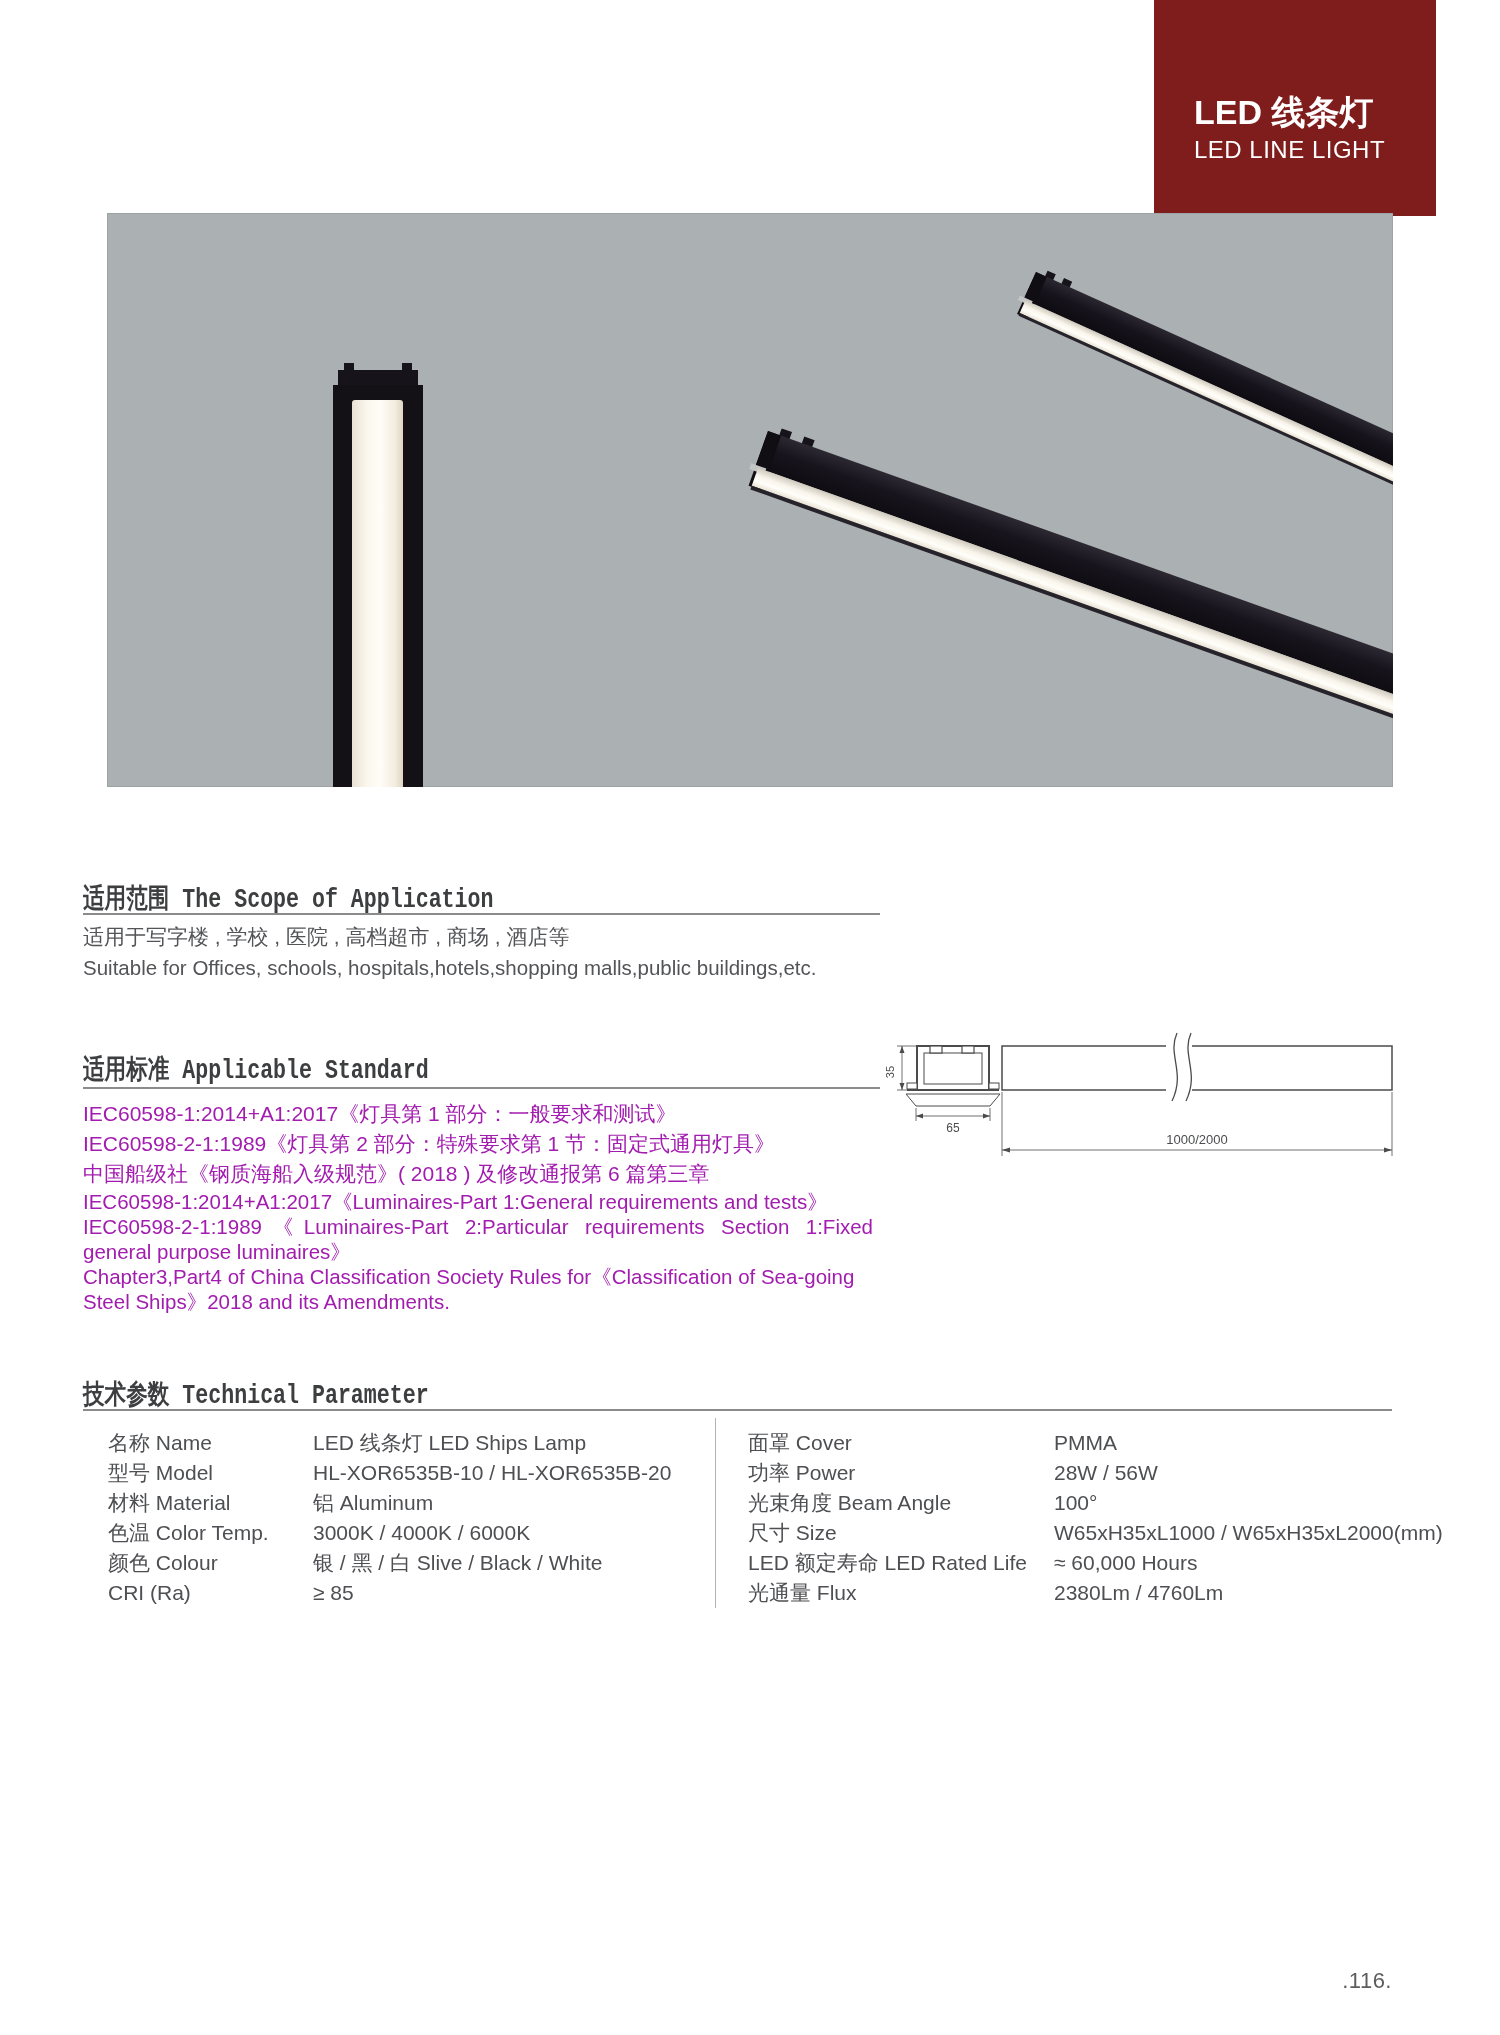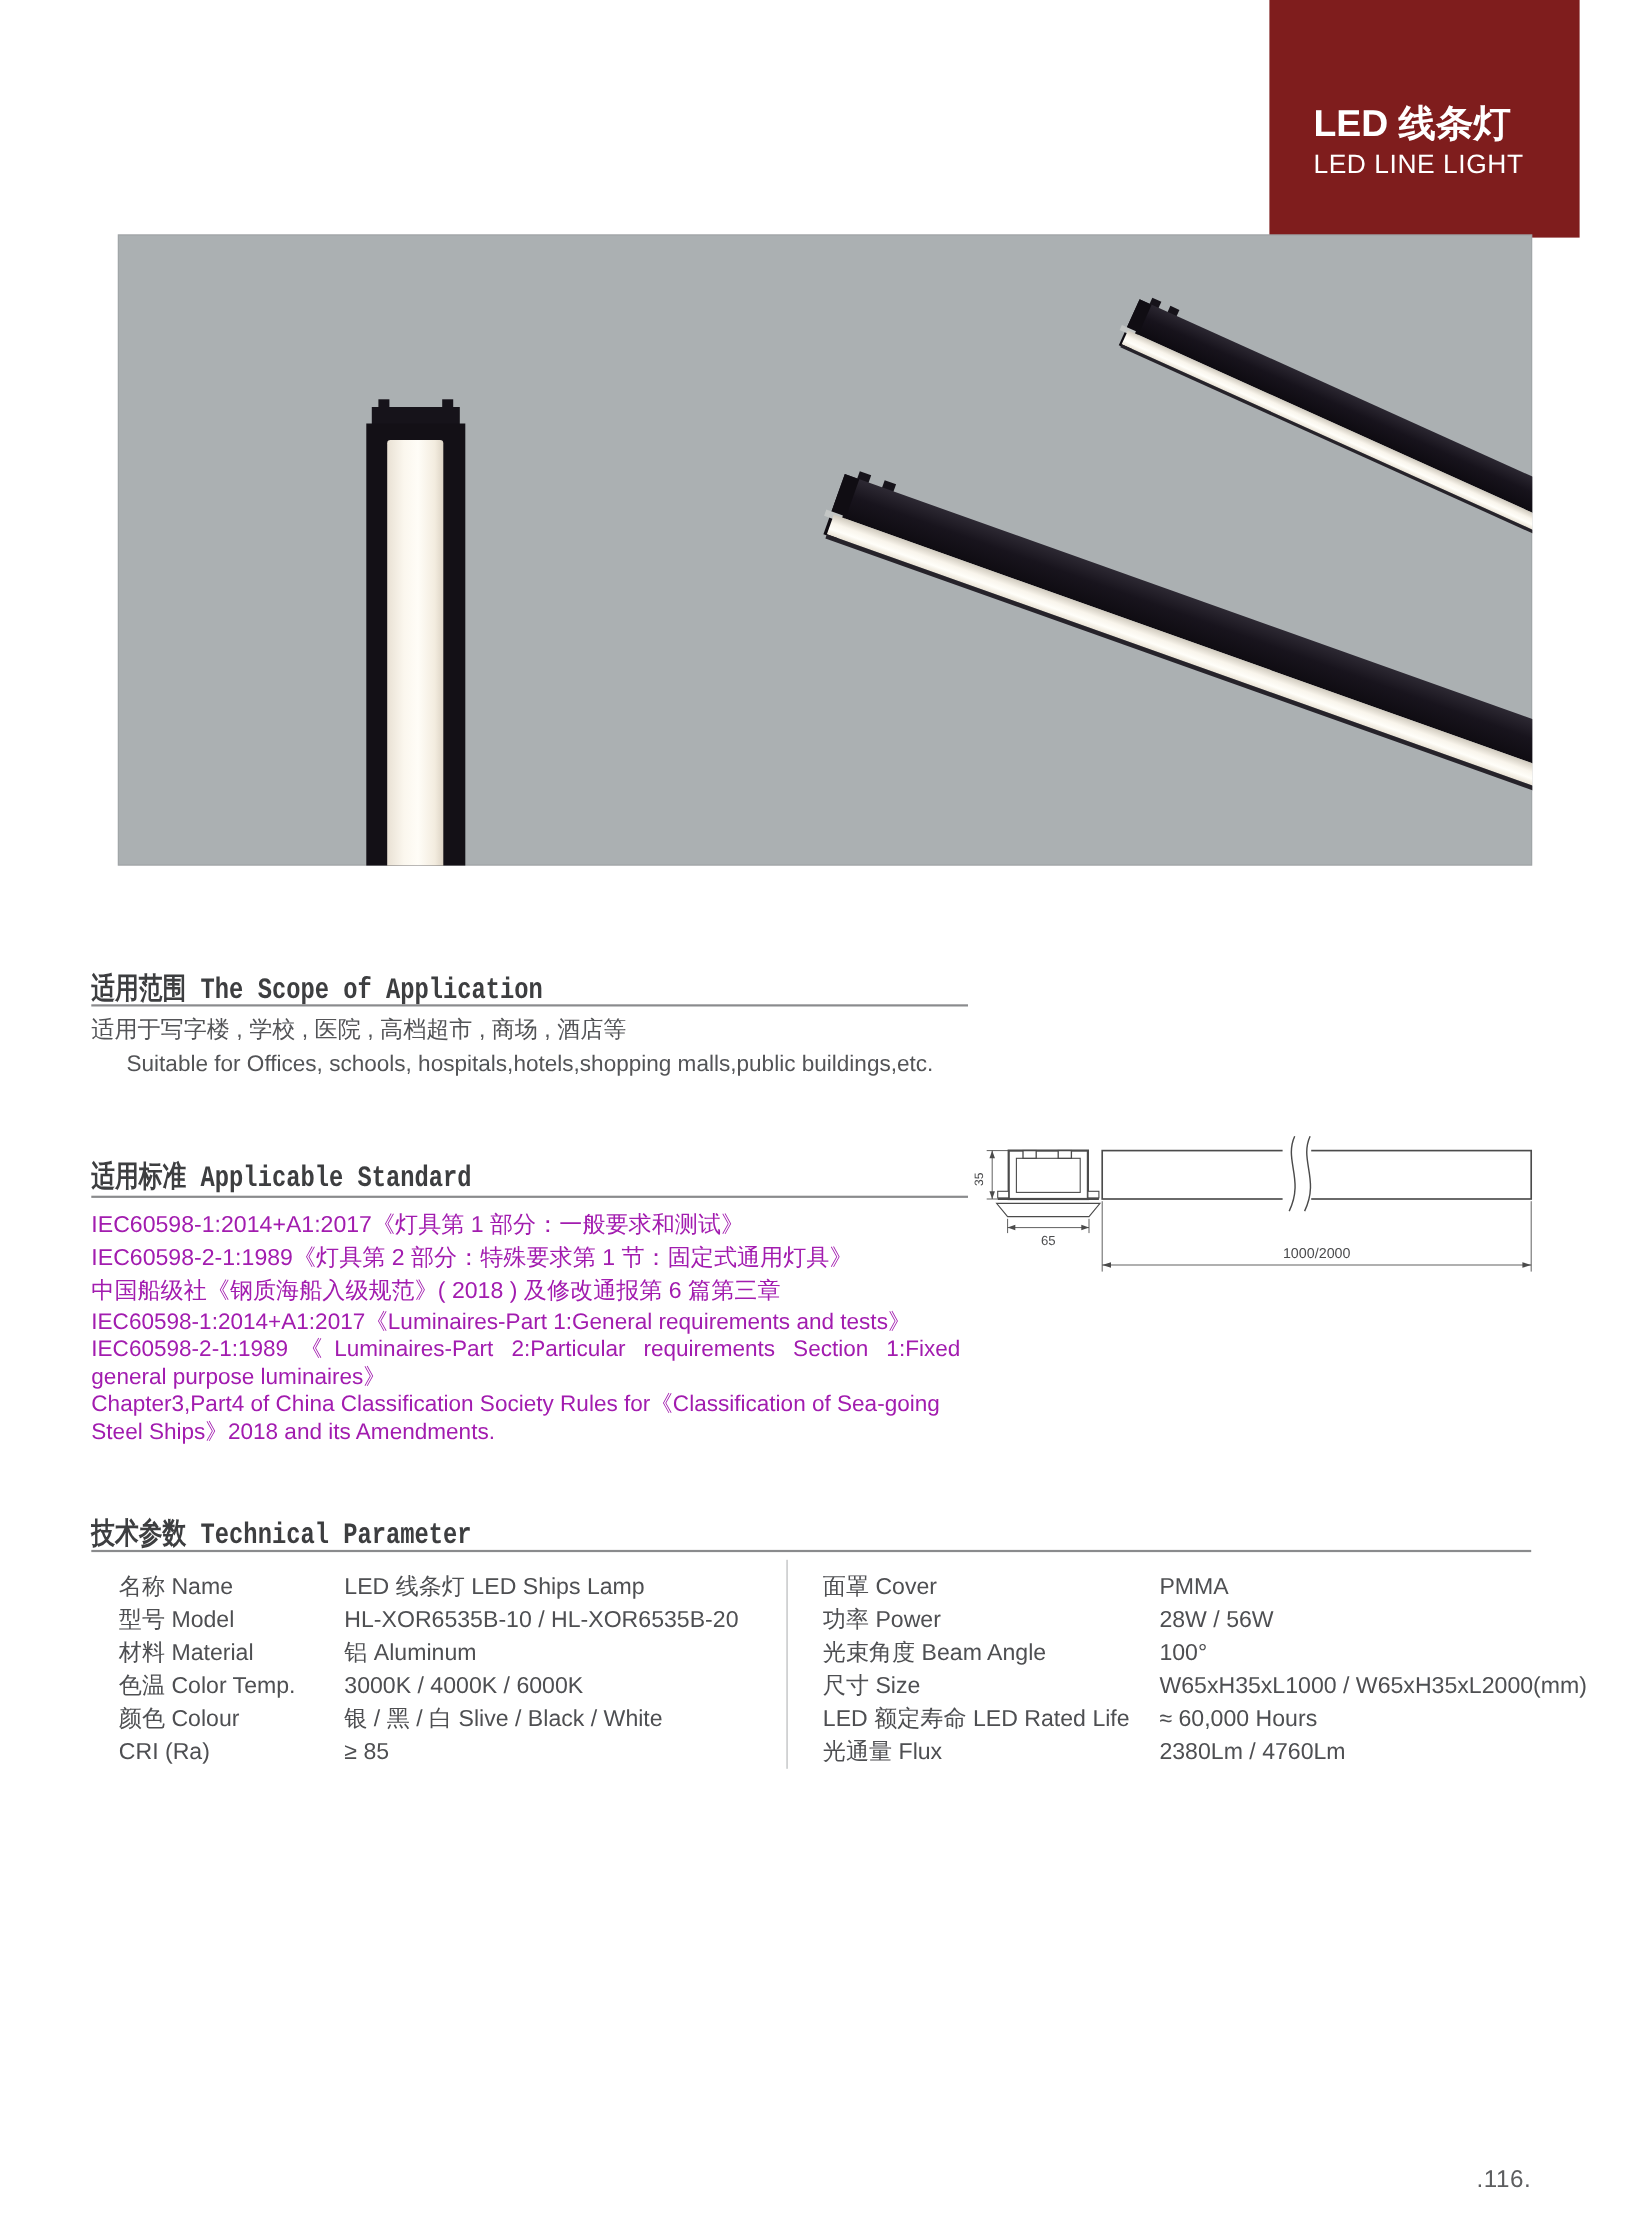--- a/index.html
+++ b/index.html
@@ -93,21 +93,21 @@
            background:linear-gradient(to bottom,#cfc9bd,#f9f5ec 40%,#fffef9 70%,#e9e2d4);"></div>
       <div class="rim" style="left:3px;top:57px;width:755px;height:4px;background:#26232a;"></div>
     </div>
   </div>
 
   <div class="h" style="left:83px;top:880px;">
     <span>适用范围 The Scope of Application</span>
   </div>
   <div class="rule" style="left:83px;top:913px;width:797px;"></div>
   <div class="ptext" style="left:83px;top:923px;font-size:21px;line-height:28px;">适用于写字楼 , 学校 , 医院 , 高档超市 , 商场 , 酒店等</div>
-  <div class="ptext" style="left:83px;top:955px;font-size:20.5px;line-height:26px;margin-left:32px;">Suitable for Offices, schools, hospitals,hotels,shopping malls,public buildings,etc.</div>
+  <div class="ptext" style="left:83px;top:955px;font-size:20.5px;line-height:26px;">Suitable for Offices, schools, hospitals,hotels,shopping malls,public buildings,etc.</div>
 
   <div class="h" style="left:83px;top:1051px;">
     <span>适用标准 Applicable Standard</span>
   </div>
   <div class="rule" style="left:83px;top:1087px;width:797px;"></div>
   <div class="stdblock">
     <div class="std-zh">IEC60598-1:2014+A1:2017《灯具第 1 部分：一般要求和测试》</div>
     <div class="std-zh">IEC60598-2-1:1989《灯具第 2 部分：特殊要求第 1 节：固定式通用灯具》</div>
     <div class="std-zh">中国船级社《钢质海船入级规范》( 2018 ) 及修改通报第 6 篇第三章</div>
     <div class="std-en">IEC60598-1:2014+A1:2017《Luminaires-Part 1:General requirements and tests》</div>

